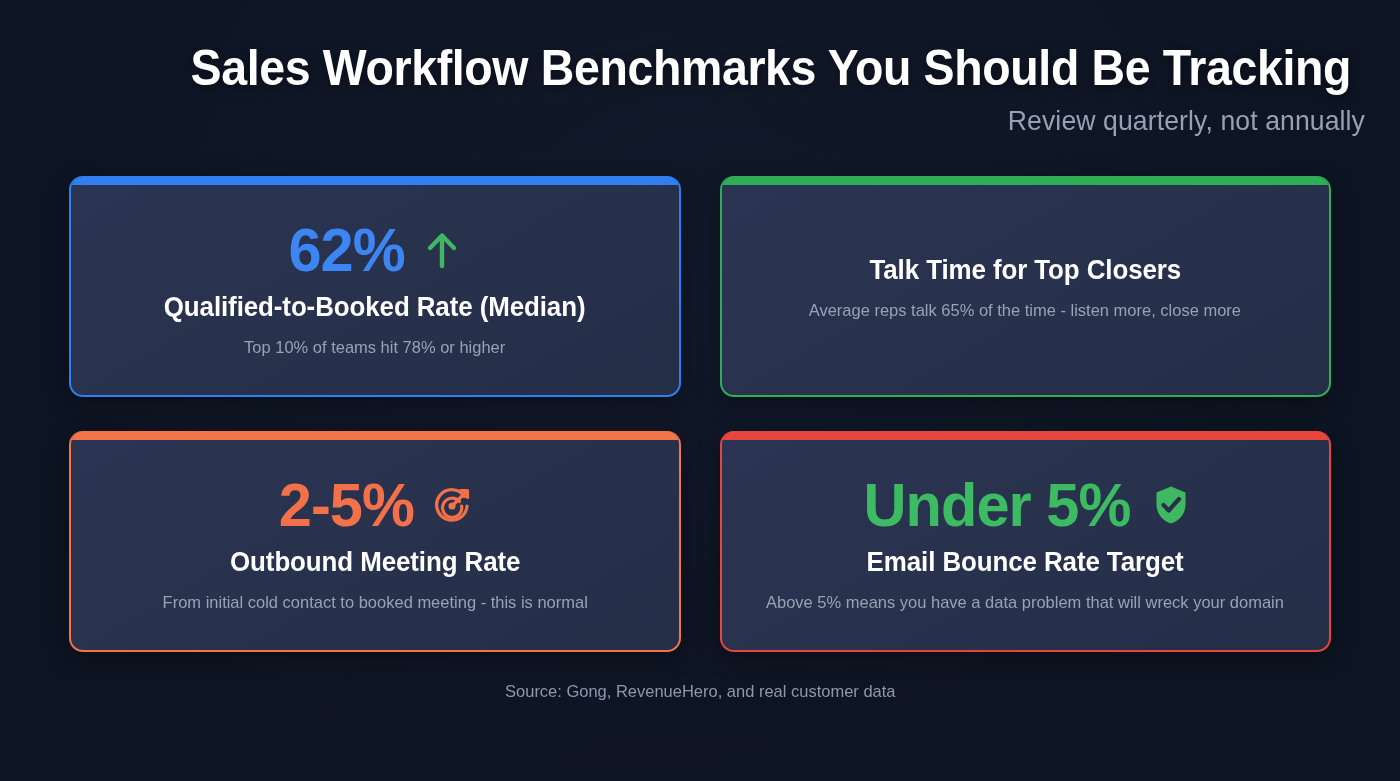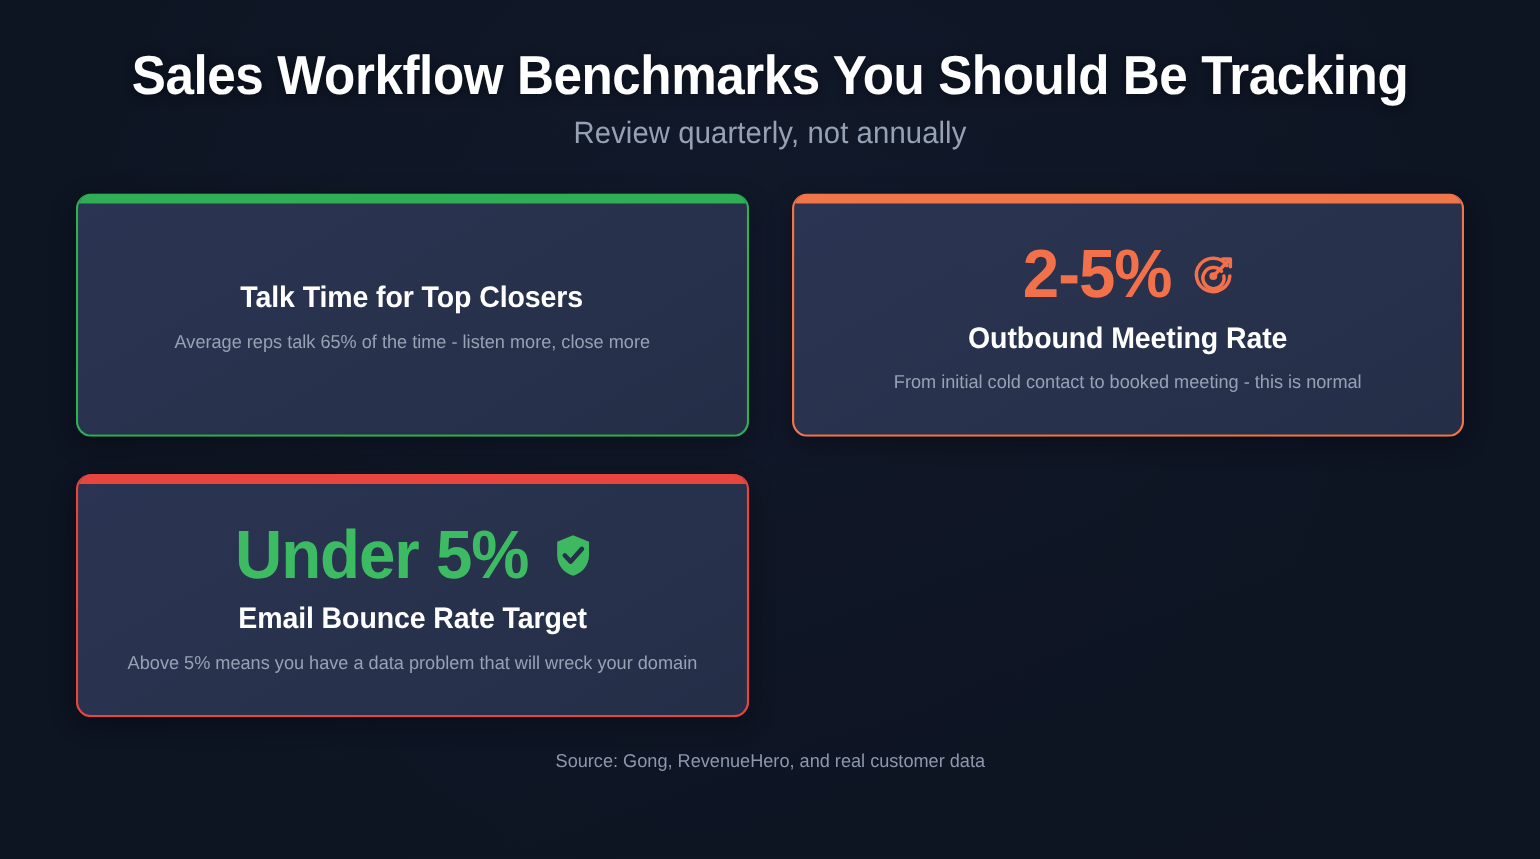--- a/index.html
+++ b/index.html
@@ -24,21 +24,21 @@
       radial-gradient(circle at 50% 38%, #17203400 0%, #0d1422 78%),
       linear-gradient(160deg, #141c2e 0%, #111829 45%, #0d1322 100%);
     display: flex;
     flex-direction: column;
     align-items: center;
   }
 
   
   .header {
     width: 100%;
-    text-align: center;
+    text-align: right;
     padding-top: 40px;
   }
   .title {
     margin: 0;
     font-family: "Liberation Sans Narrow", "Liberation Sans", sans-serif;
     font-size: 50px;
     font-weight: bold;
     letter-spacing: -0.4px;
     color: #ffffff;
     line-height: 1.12;
@@ -152,20 +152,35 @@
 
 <div class="poster">
 
   <div class="header">
     <h1 class="title">Sales Workflow Benchmarks You Should Be Tracking</h1>
     <p class="subtitle">Review quarterly, not annually</p>
   </div>
 
   <div class="grid">
 
+    <div class="card" style="--accent:#2f7ff0; --value-color:#3d85f2;">
+      <div class="value-row">
+        <span class="value">62%</span>
+        <span class="value-icon">
+          <svg width="34" height="40" viewBox="0 0 34 40" aria-hidden="true">
+            <g fill="none" stroke="#3fb862" stroke-width="4.4" stroke-linecap="round" stroke-linejoin="round">
+              <line x1="17" y1="36" x2="17" y2="6"></line>
+              <polyline points="5,18 17,5.5 29,18"></polyline>
+            </g>
+          </svg>
+        </span>
+      </div>
+      <div class="card-label">Qualified-to-Booked Rate (Median)</div>
+      <div class="card-desc">Top 10% of teams hit 78% or higher</div>
+    </div>
 
     <div class="card" style="--accent:#2fae56; --value-color:#3cbb63;">
       <div class="card-label">Talk Time for Top Closers</div>
       <div class="card-desc">Average reps talk 65% of the time - listen more, close more</div>
     </div>
 
     <div class="card" style="--accent:#f07548; --value-color:#f2714a;">
       <div class="value-row">
         <span class="value">2-5%</span>
         <span class="value-icon">

